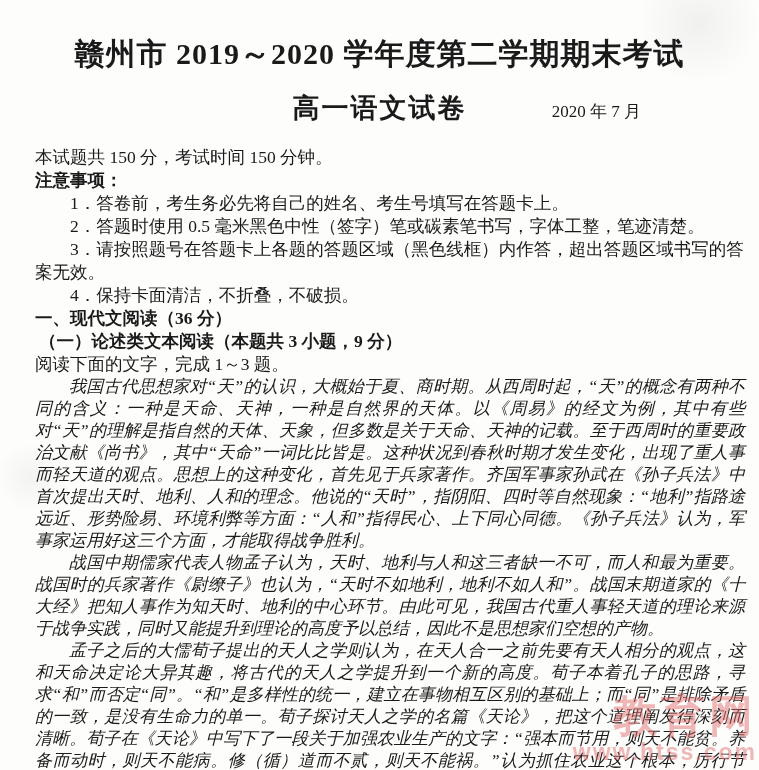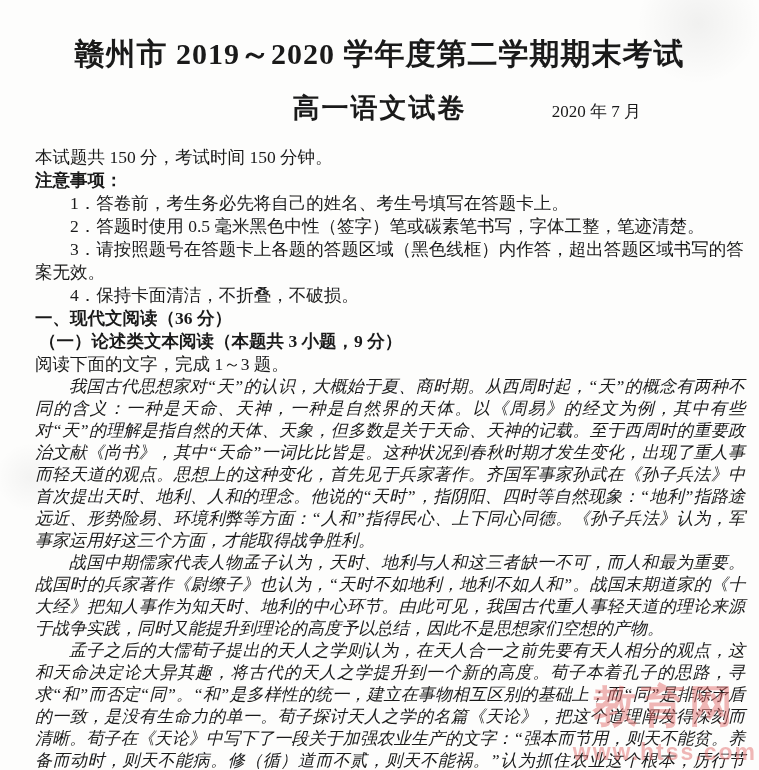--- a/index.html
+++ b/index.html
@@ -70,36 +70,36 @@
     text-indent: 2em;
     font-style: italic; 
     font-family: "Liberation Serif", "DejaVu Serif", serif;
   }
 
   .watermark {
     position: absolute;
     right: 2px;
     bottom: 6px;
     z-index: 3;
-    text-align: center;
+    text-align: right;
     color: #e06a6a;
     opacity: 0.48;
     pointer-events: none;
     line-height: 1;
   }
   .watermark .wm-cn {
     font-size: 44px;
     font-weight: 700;
     letter-spacing: 4px;
   }
   .watermark .wm-url {
     font-size: 23px;
     font-weight: 700;
     letter-spacing: 2px;
-    margin-top: 12px;
+    margin-top: 2px;
     font-family: "Liberation Sans", sans-serif;
   }
 </style>
 </head>
 <body>
 
 <div class="page">
 
   <div class="watermark">
     <div class="wm-cn">教育网</div>

